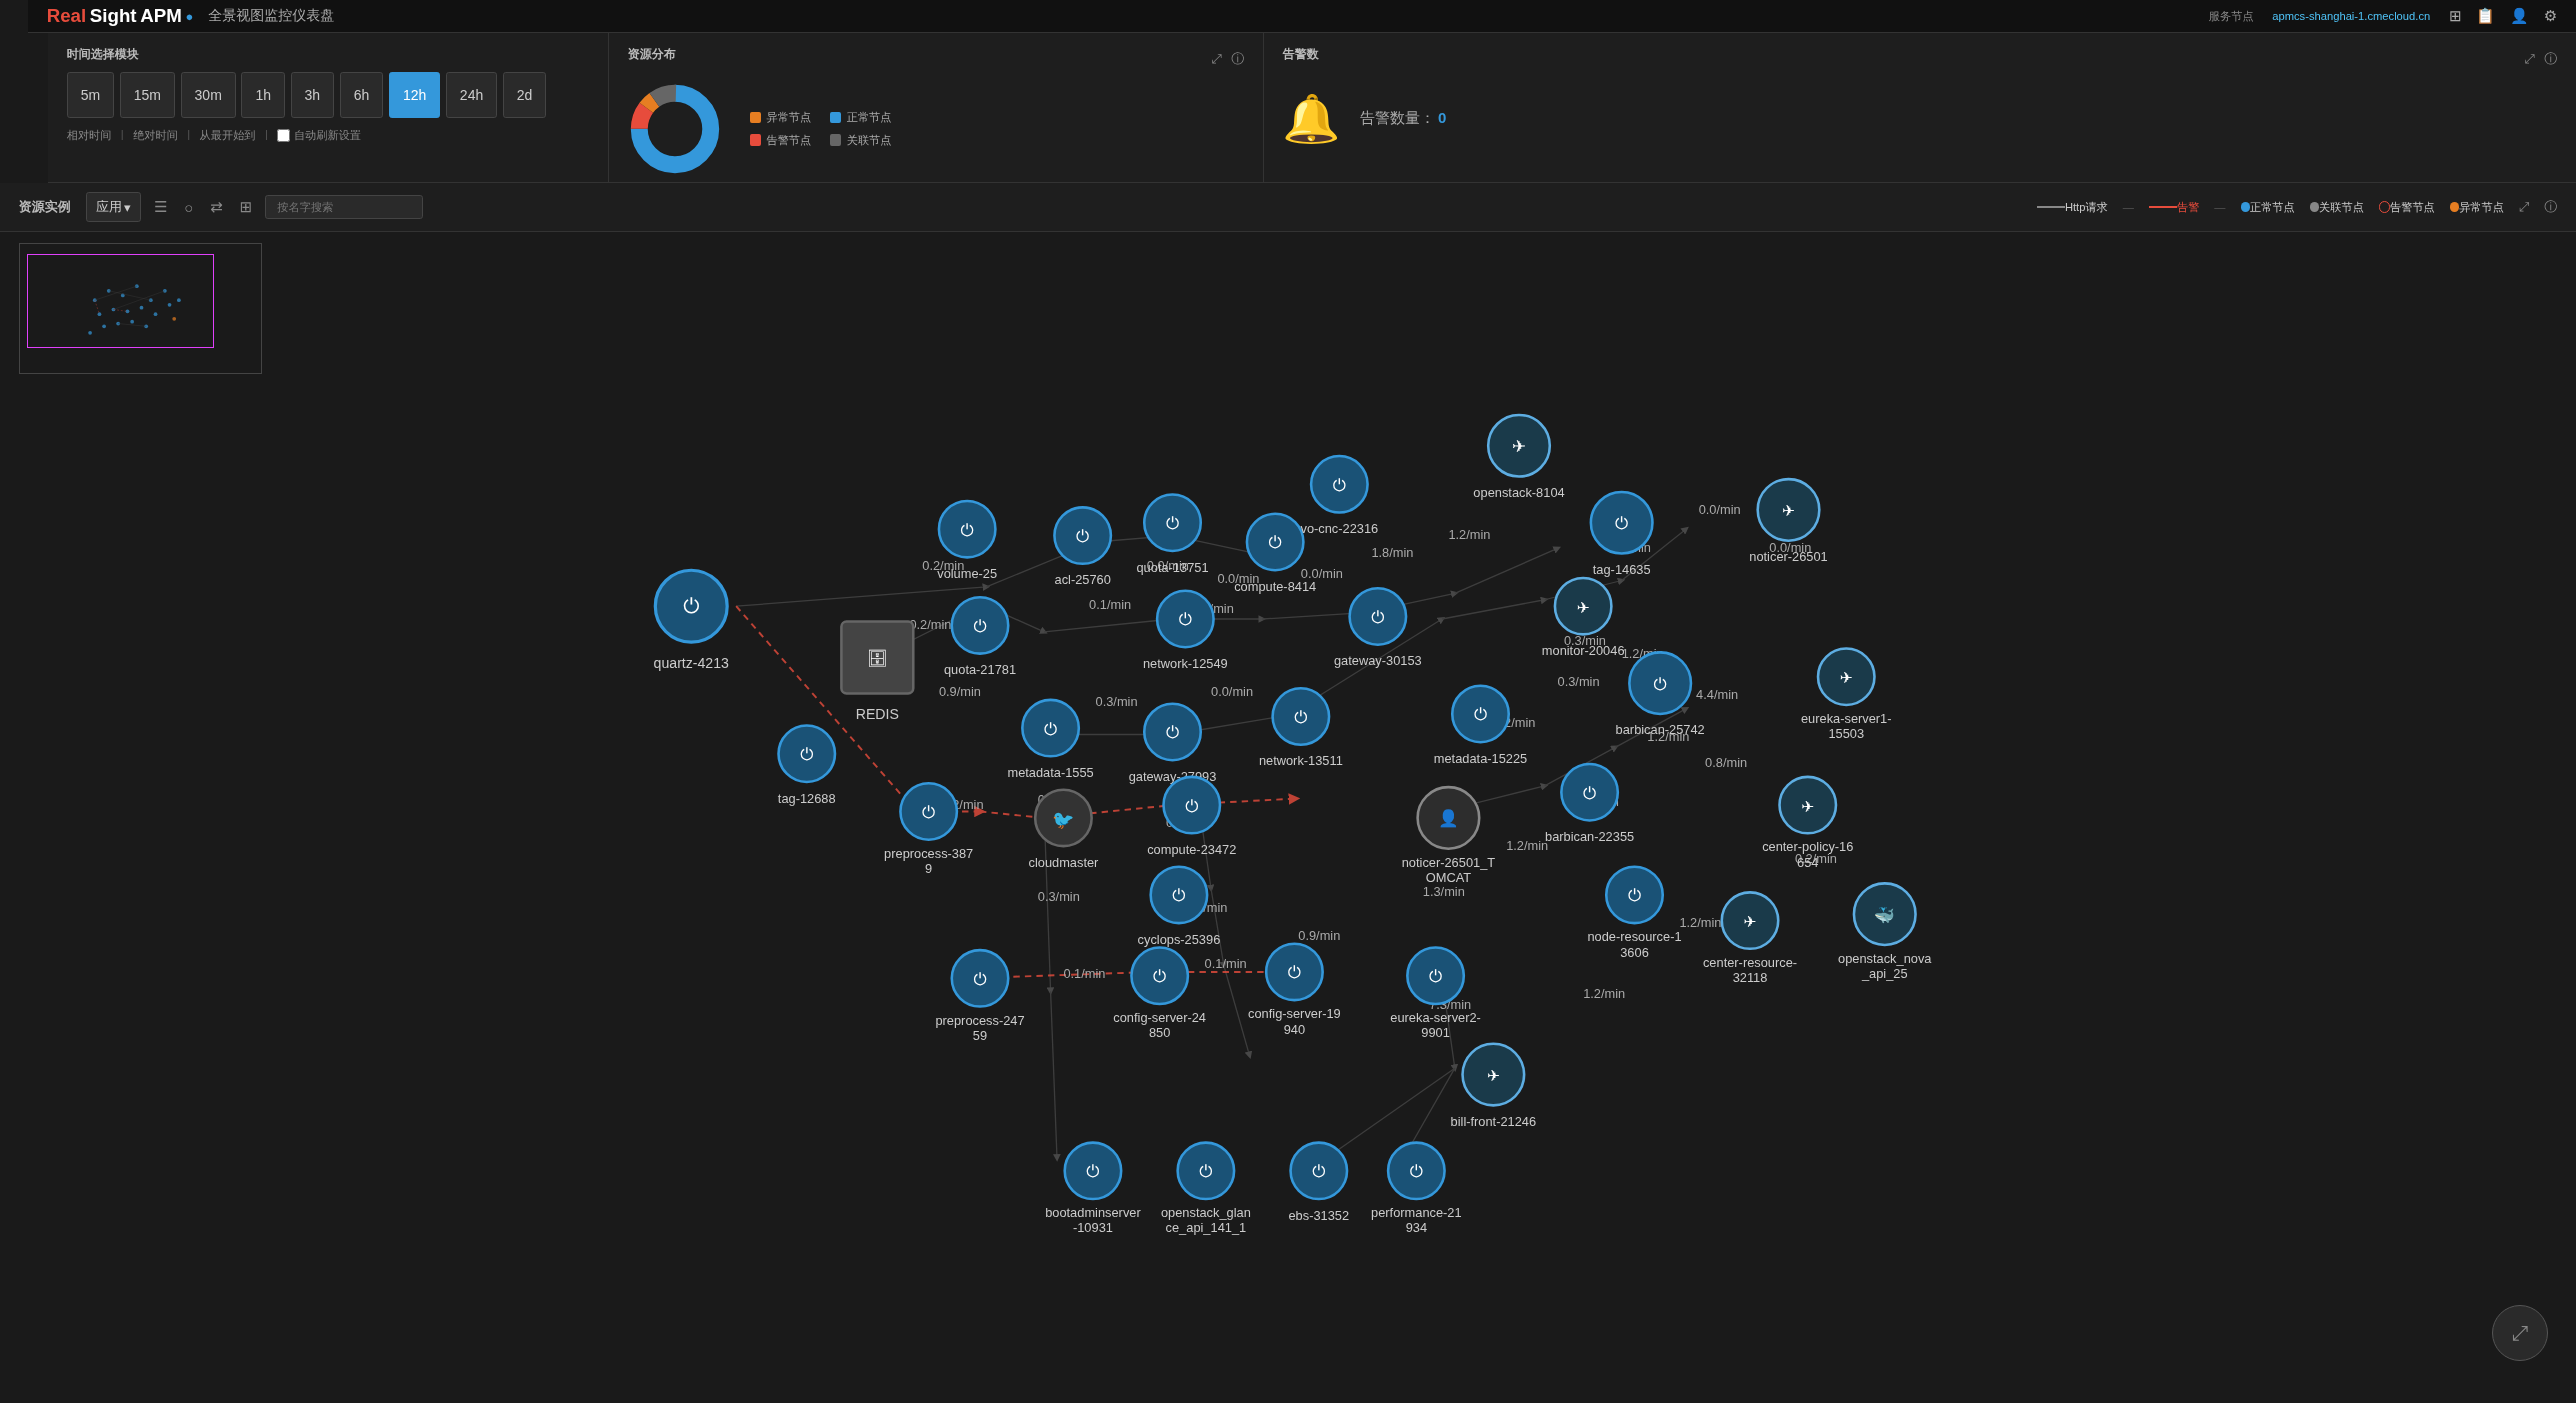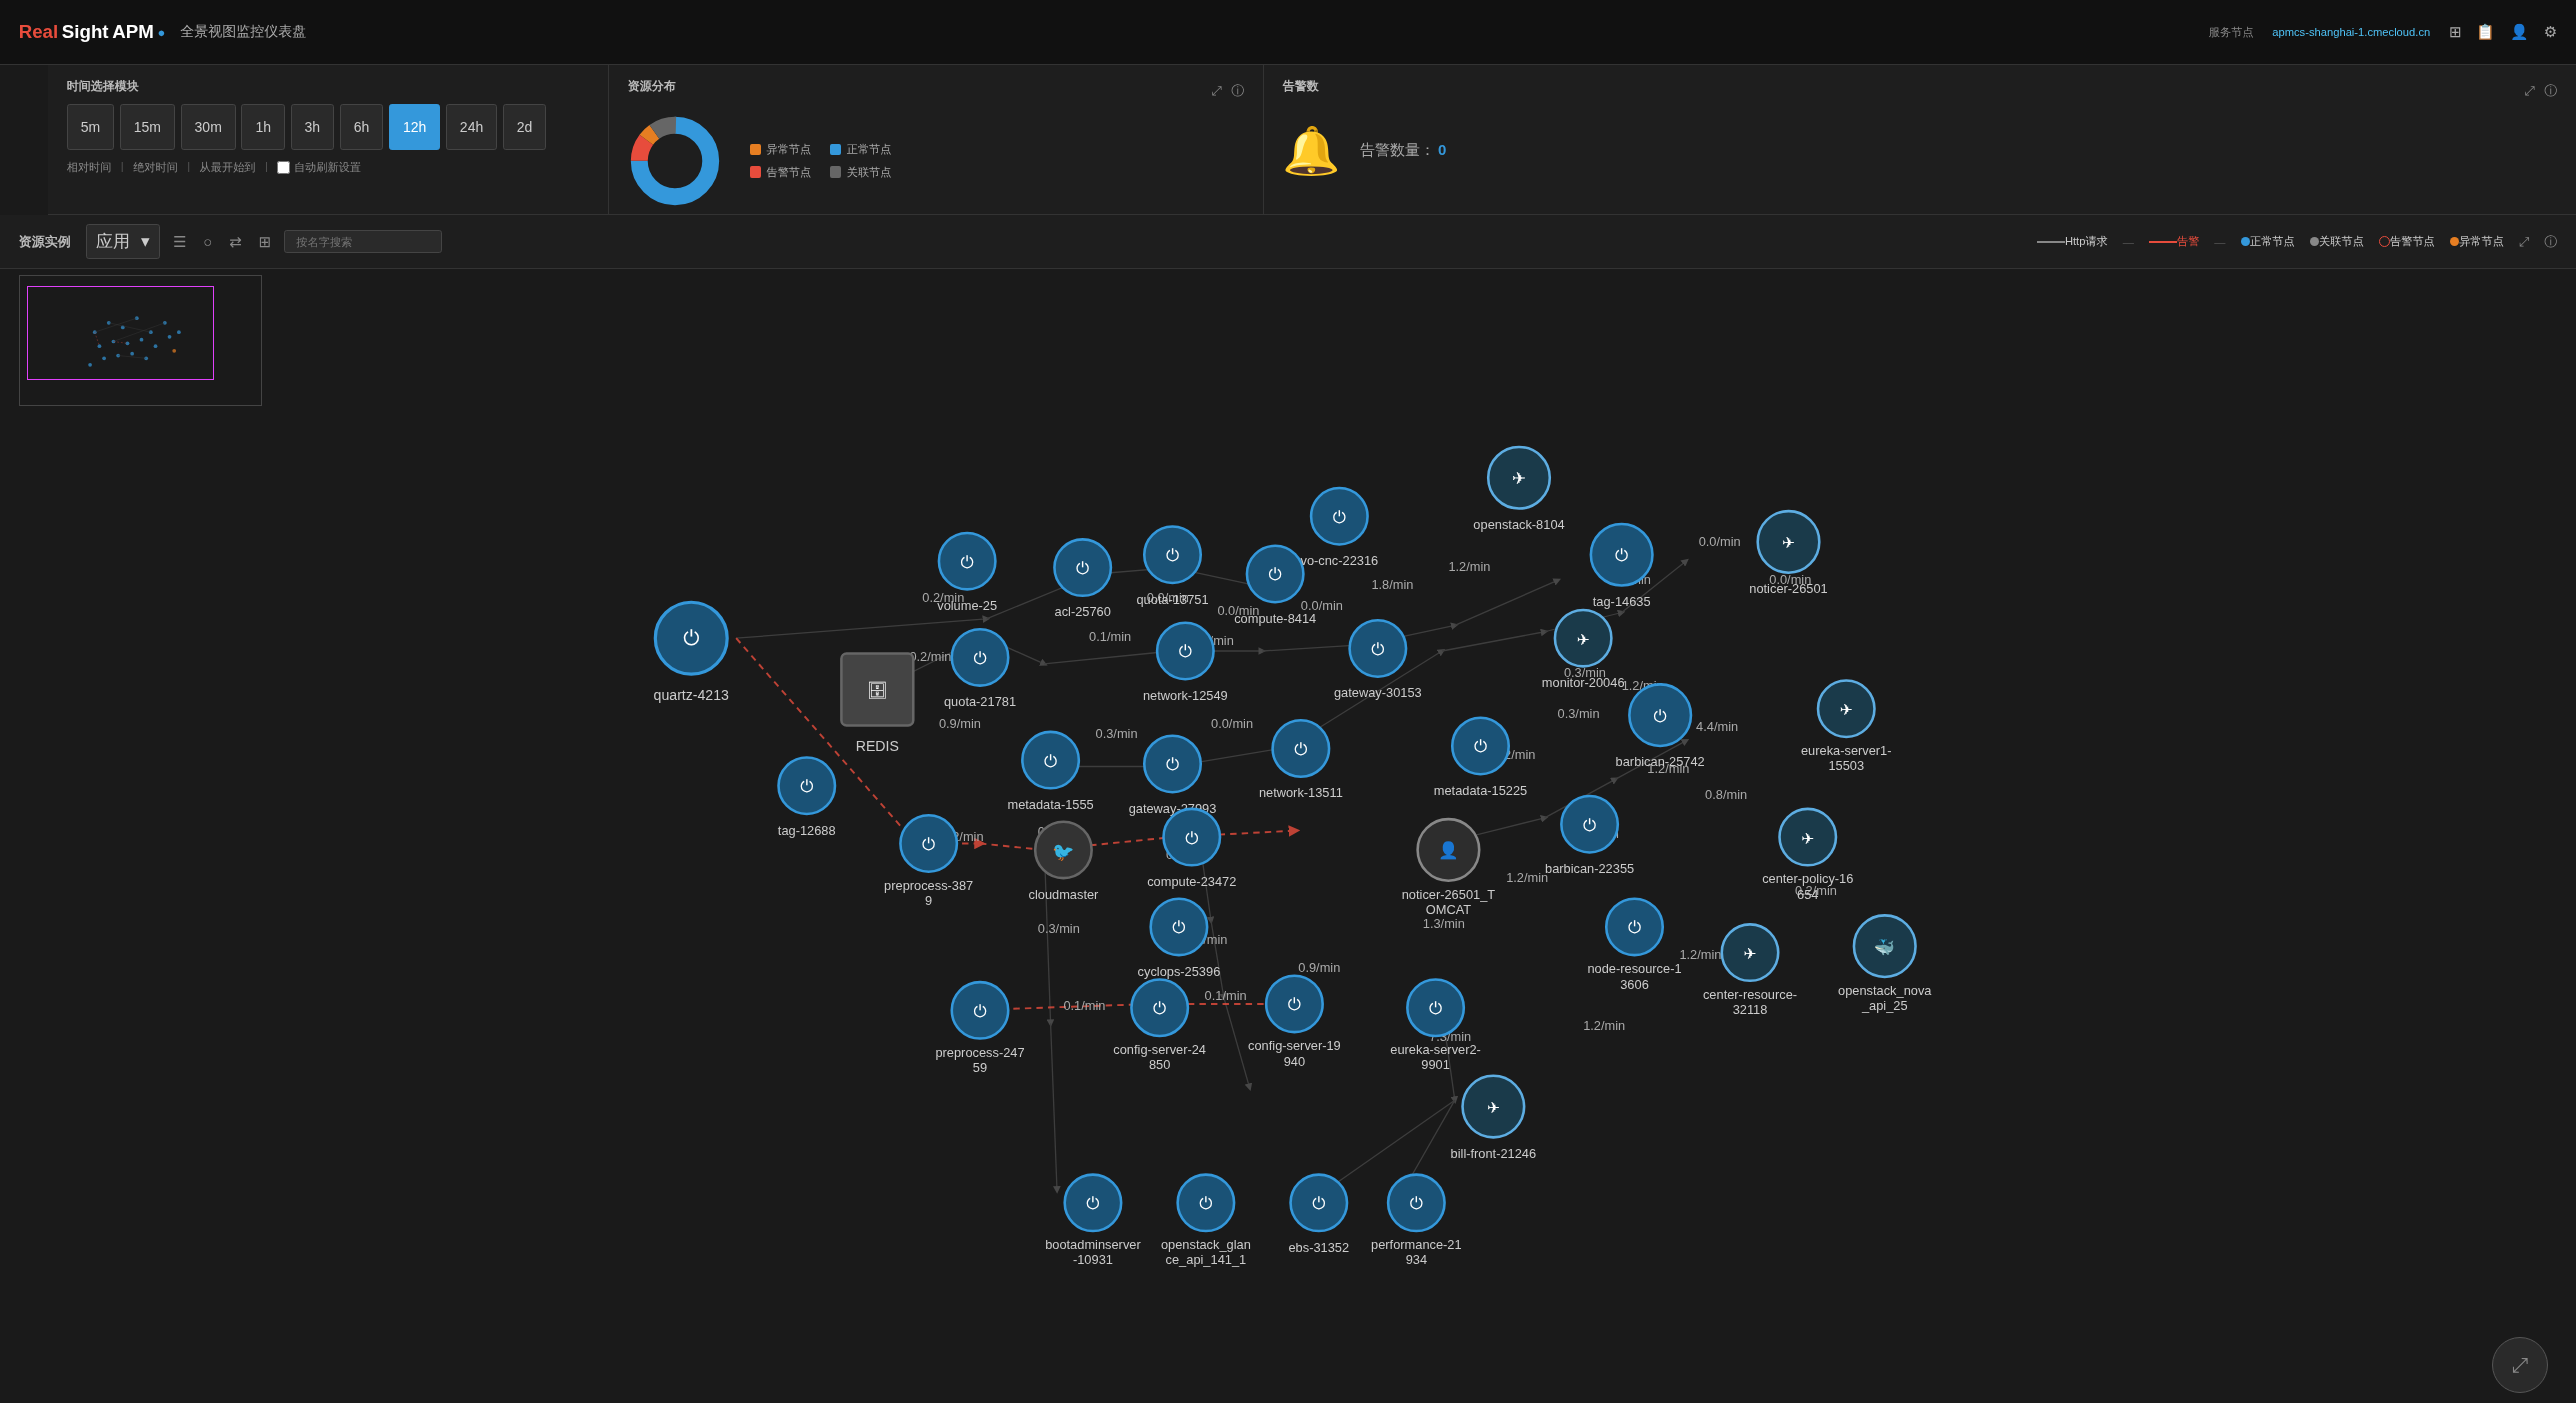--- a/index.html
+++ b/index.html
@@ -12,23 +12,24 @@
       height: 1403px;
       overflow: hidden;
     }
 
     
     .top-nav {
       display: flex;
       align-items: center;
       justify-content: space-between;
       background: #111;
-      height: 65px;
+      height: 33px;
       padding: 0 18.7px;
       border-bottom: 0.9px solid #333;
+      margin-left: 28px;
     }
     .top-nav-left {
       display: flex;
       align-items: center;
       gap: 15px;
     }
     .brand {
       display: flex;
       align-items: center;
       gap: 3.7px;
@@ -204,24 +205,24 @@
       align-items: center;
       gap: 9.4px;
     }
     .dropdown-btn {
       background: #2a2a2a;
       border: 0.9px solid #444;
       color: #ccc;
       padding: 4.7px 9.4px;
       cursor: pointer;
       border-radius: 2.8px;
-      font-size: 17px;
-      display: flex;
-      align-items: center;
-      gap: 11px;
+      font-size: 13px;
+      display: flex;
+      align-items: center;
+      gap: 2px;
     }
     .toolbar-icon-btn {
       background: none;
       border: none;
       color: #888;
       cursor: pointer;
       font-size: 15px;
       padding: 3.7px;
     }
     .search-input {

